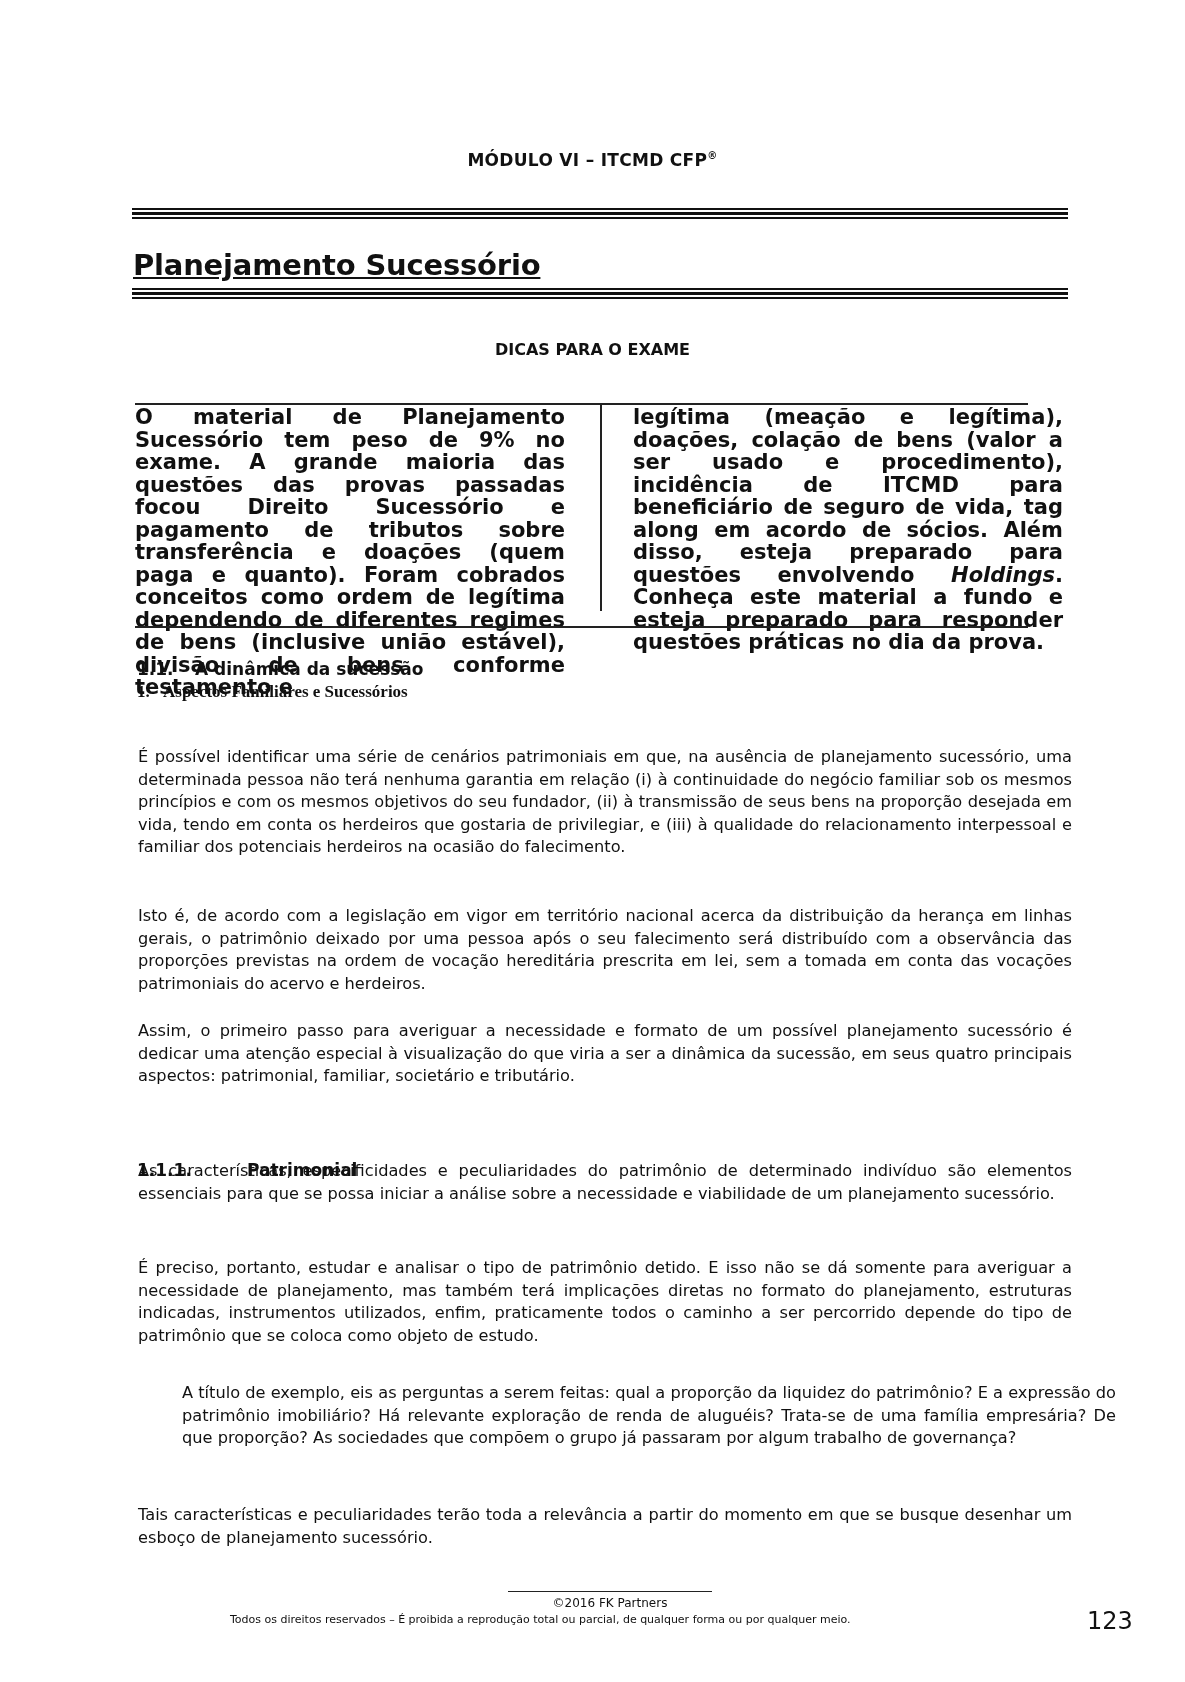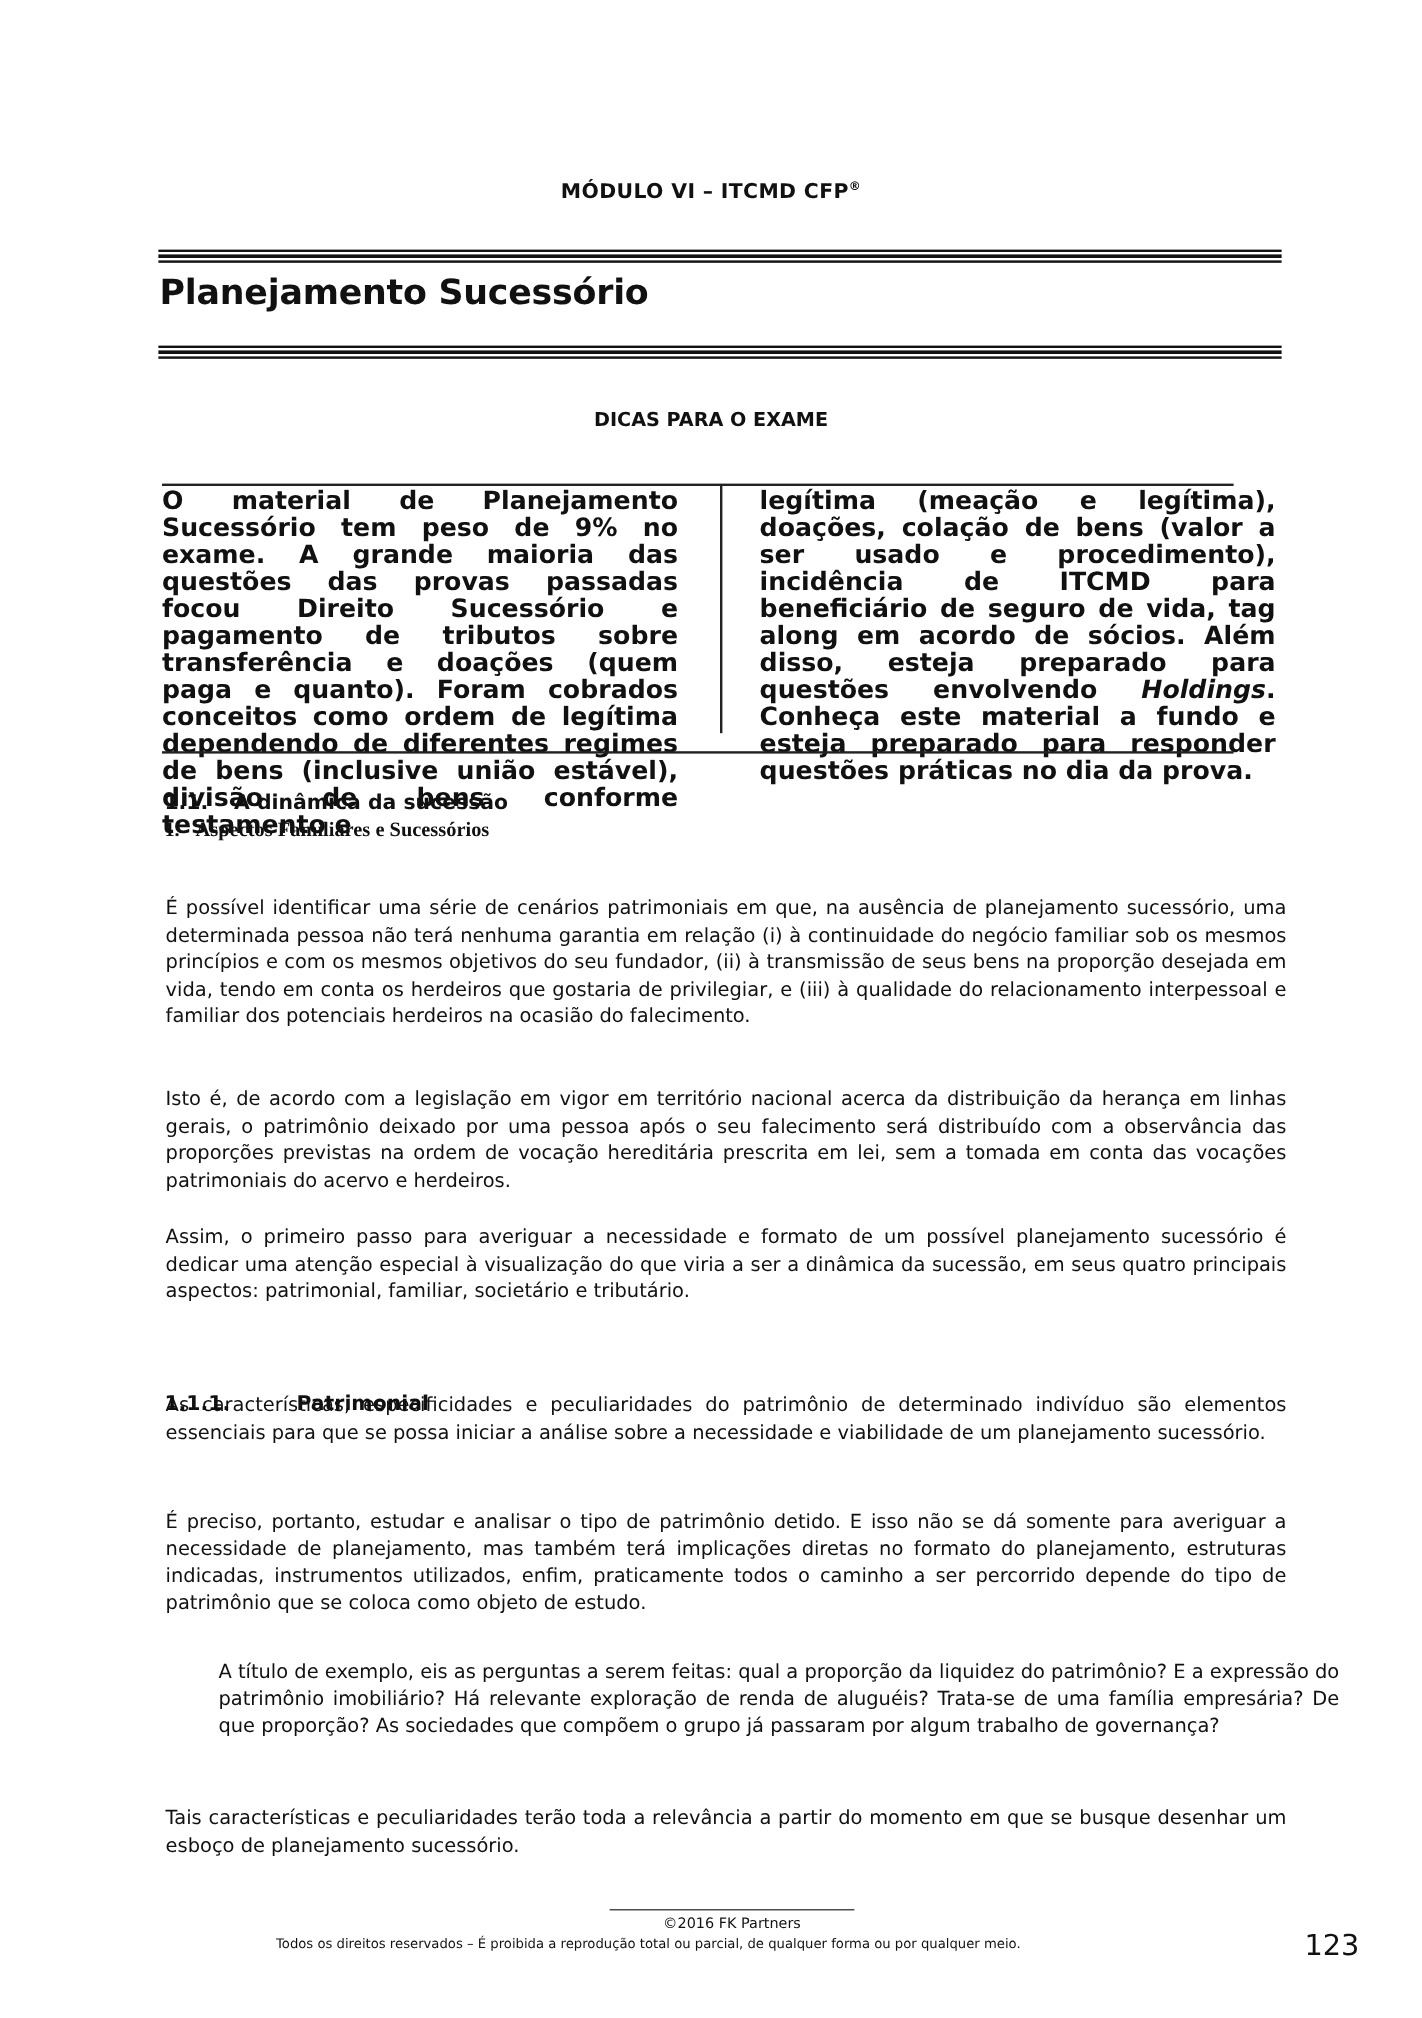--- a/index.html
+++ b/index.html
@@ -3,21 +3,21 @@
 <meta charset="utf-8">
 <style>
   html, body { margin: 0; padding: 0; background: #ffffff; }
   body { width: 1185px; height: 1682px; position: relative; overflow: hidden; color: #111; font-family: "DejaVu Sans", "Liberation Sans", sans-serif; }
   .abs { position: absolute; }
   .module-header { left: 0; width: 1185px; top: 150px; text-align: center; font-weight: bold; font-size: 17px; letter-spacing: 0.3px; }
   .module-header sup { font-size: 10px; }
   .rule-block { left: 132px; width: 936px; }
   .rule-block div { background: #111; margin-bottom: 2px; }
   .r1 { height: 2px; } .r2 { height: 3px; } .r3 { height: 2px; }
-  .title { left: 133px; top: 226px; font-size: 29px; font-weight: bold; letter-spacing: -0.2px; }
+  .title { left: 133px; top: 248px; font-size: 29px; font-weight: bold; letter-spacing: -0.2px; text-decoration: underline; }
   .tips-heading { left: 0; width: 1185px; top: 340px; text-align: center; font-weight: bold; font-size: 16px; }
   .tips-top-rule { left: 135px; width: 893px; top: 403px; height: 2px; background: #222; }
   .tips-bottom-rule { left: 135px; width: 893px; top: 626px; height: 2px; background: #222; }
   .tips-divider { left: 600px; top: 405px; width: 2px; height: 206px; background: #222; }
   .tips-col { top: 406px; width: 430px; font-size: 21px; line-height: 22.5px; text-align: justify; font-weight: bold; }
   .tips-col.left { left: 135px; }
   .tips-col.right { left: 633px; }
   .sec-h { font-weight: bold; font-size: 17px; left: 137px; }
   .sec-h .num { display: inline-block; }
   .para { left: 138px; width: 934px; font-size: 16.2px; line-height: 22.6px; text-align: justify; }

